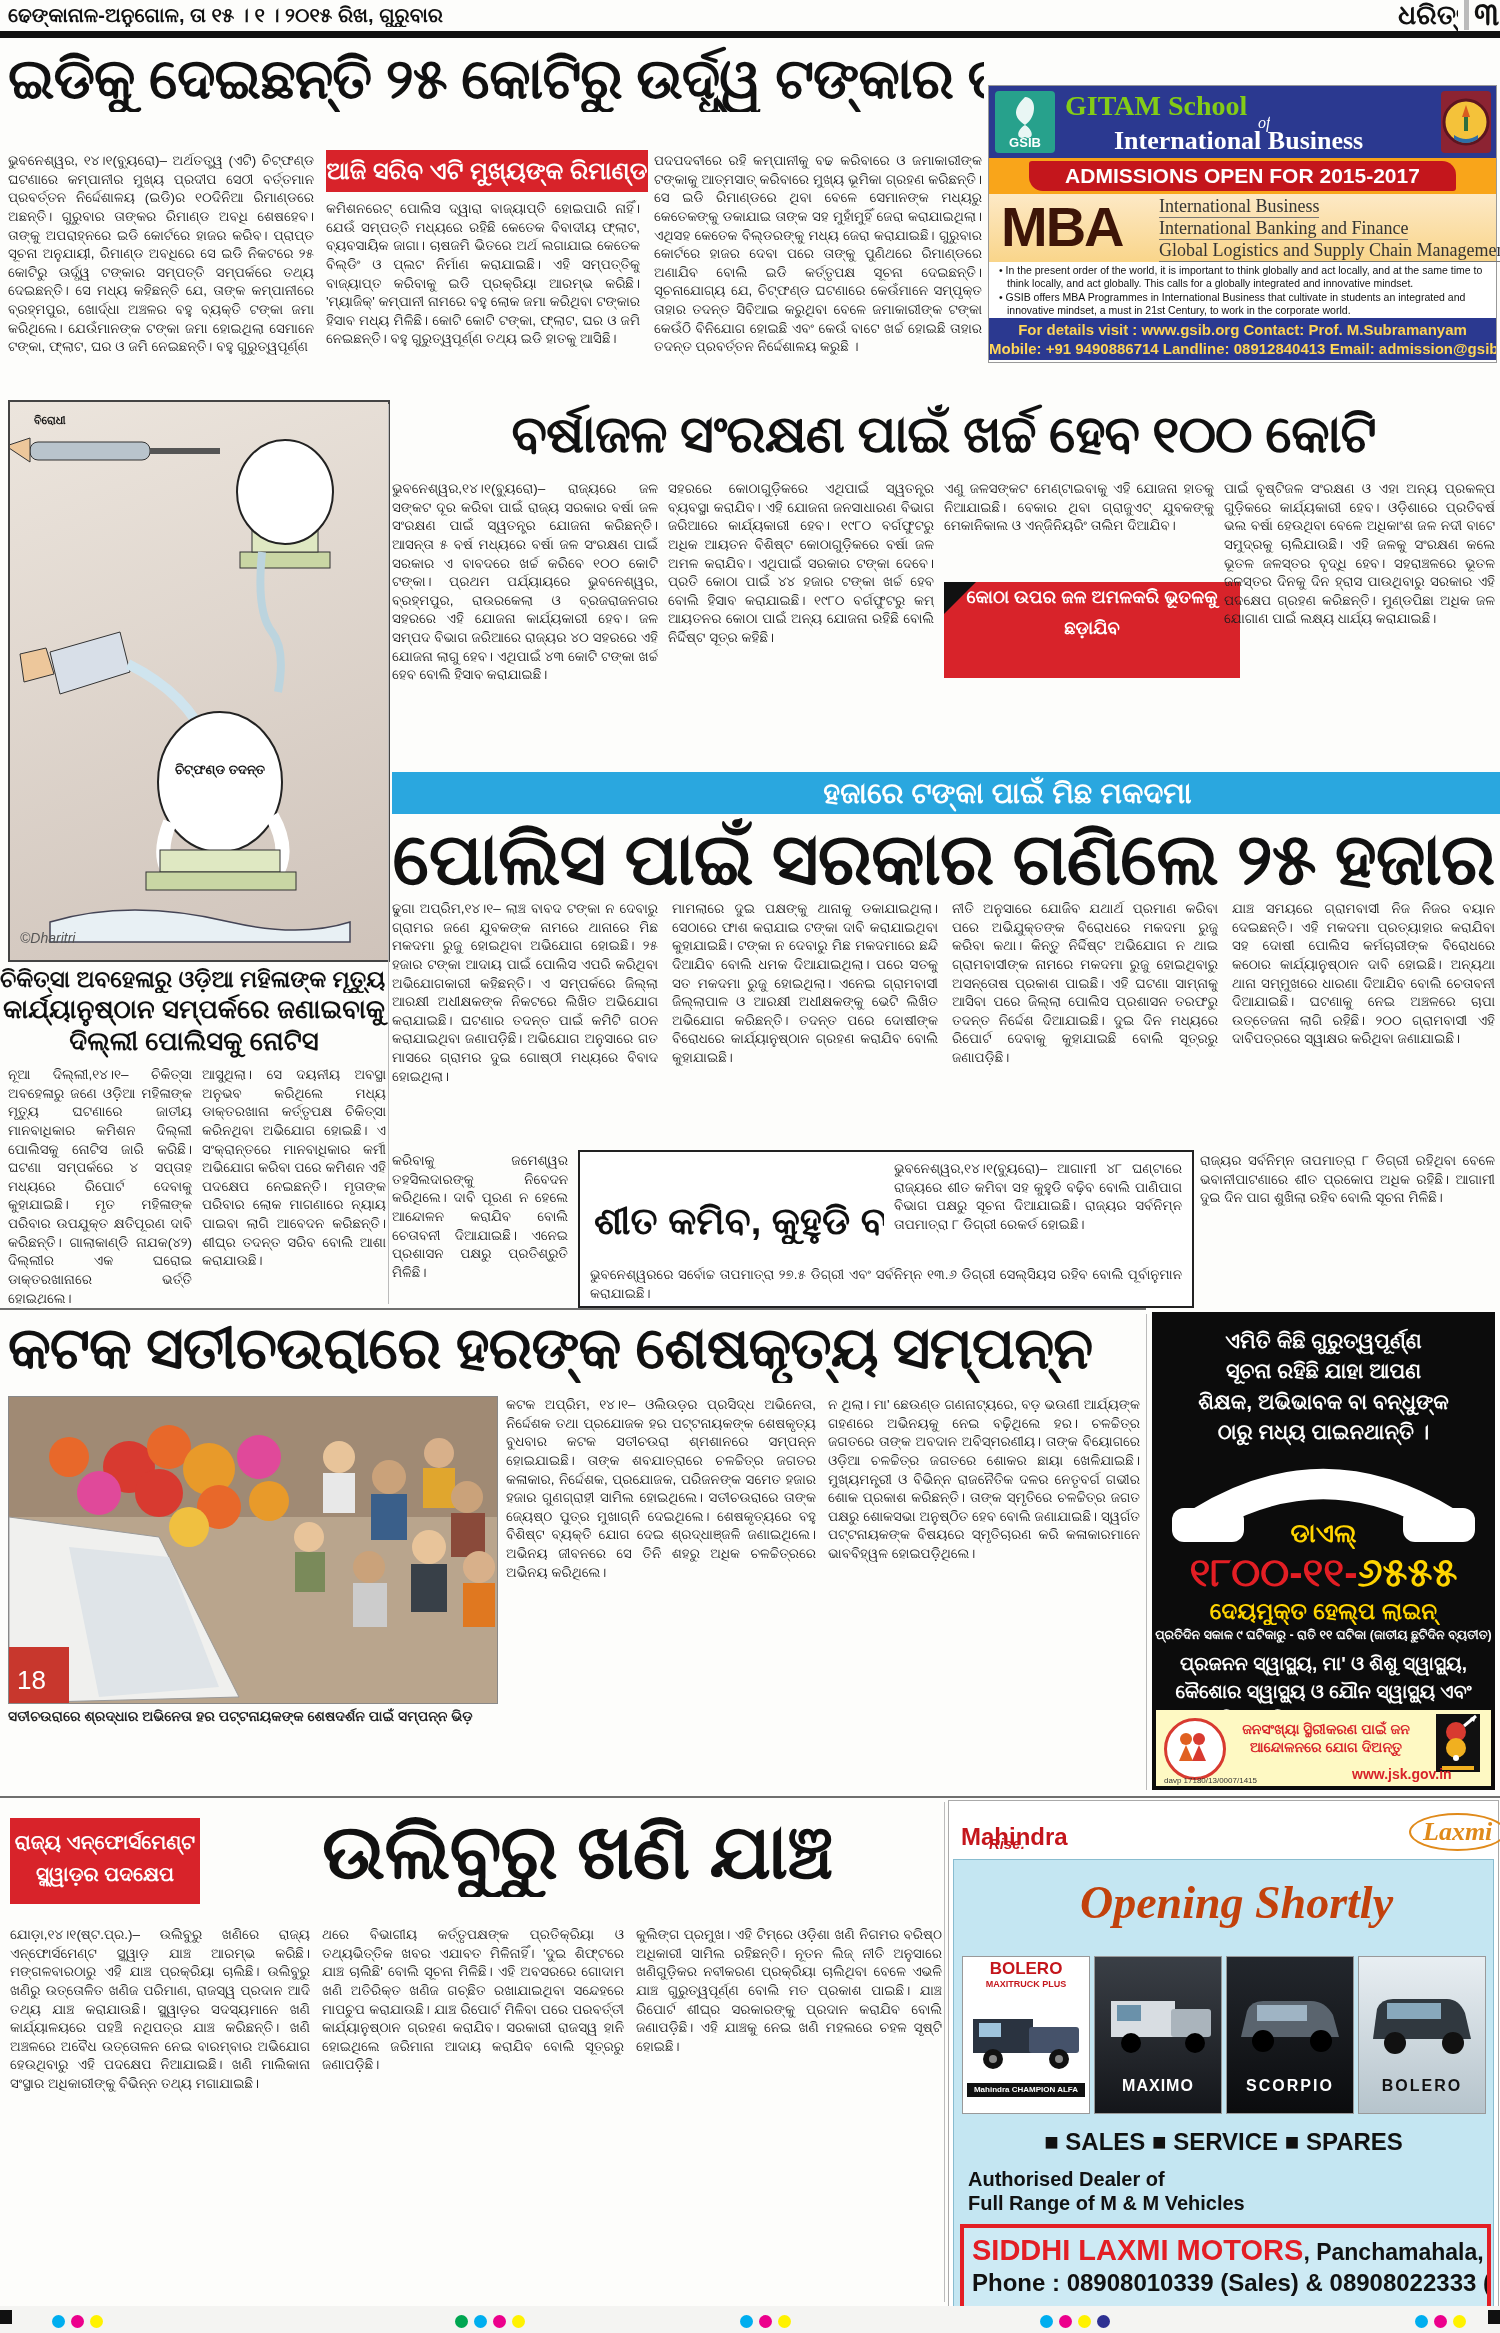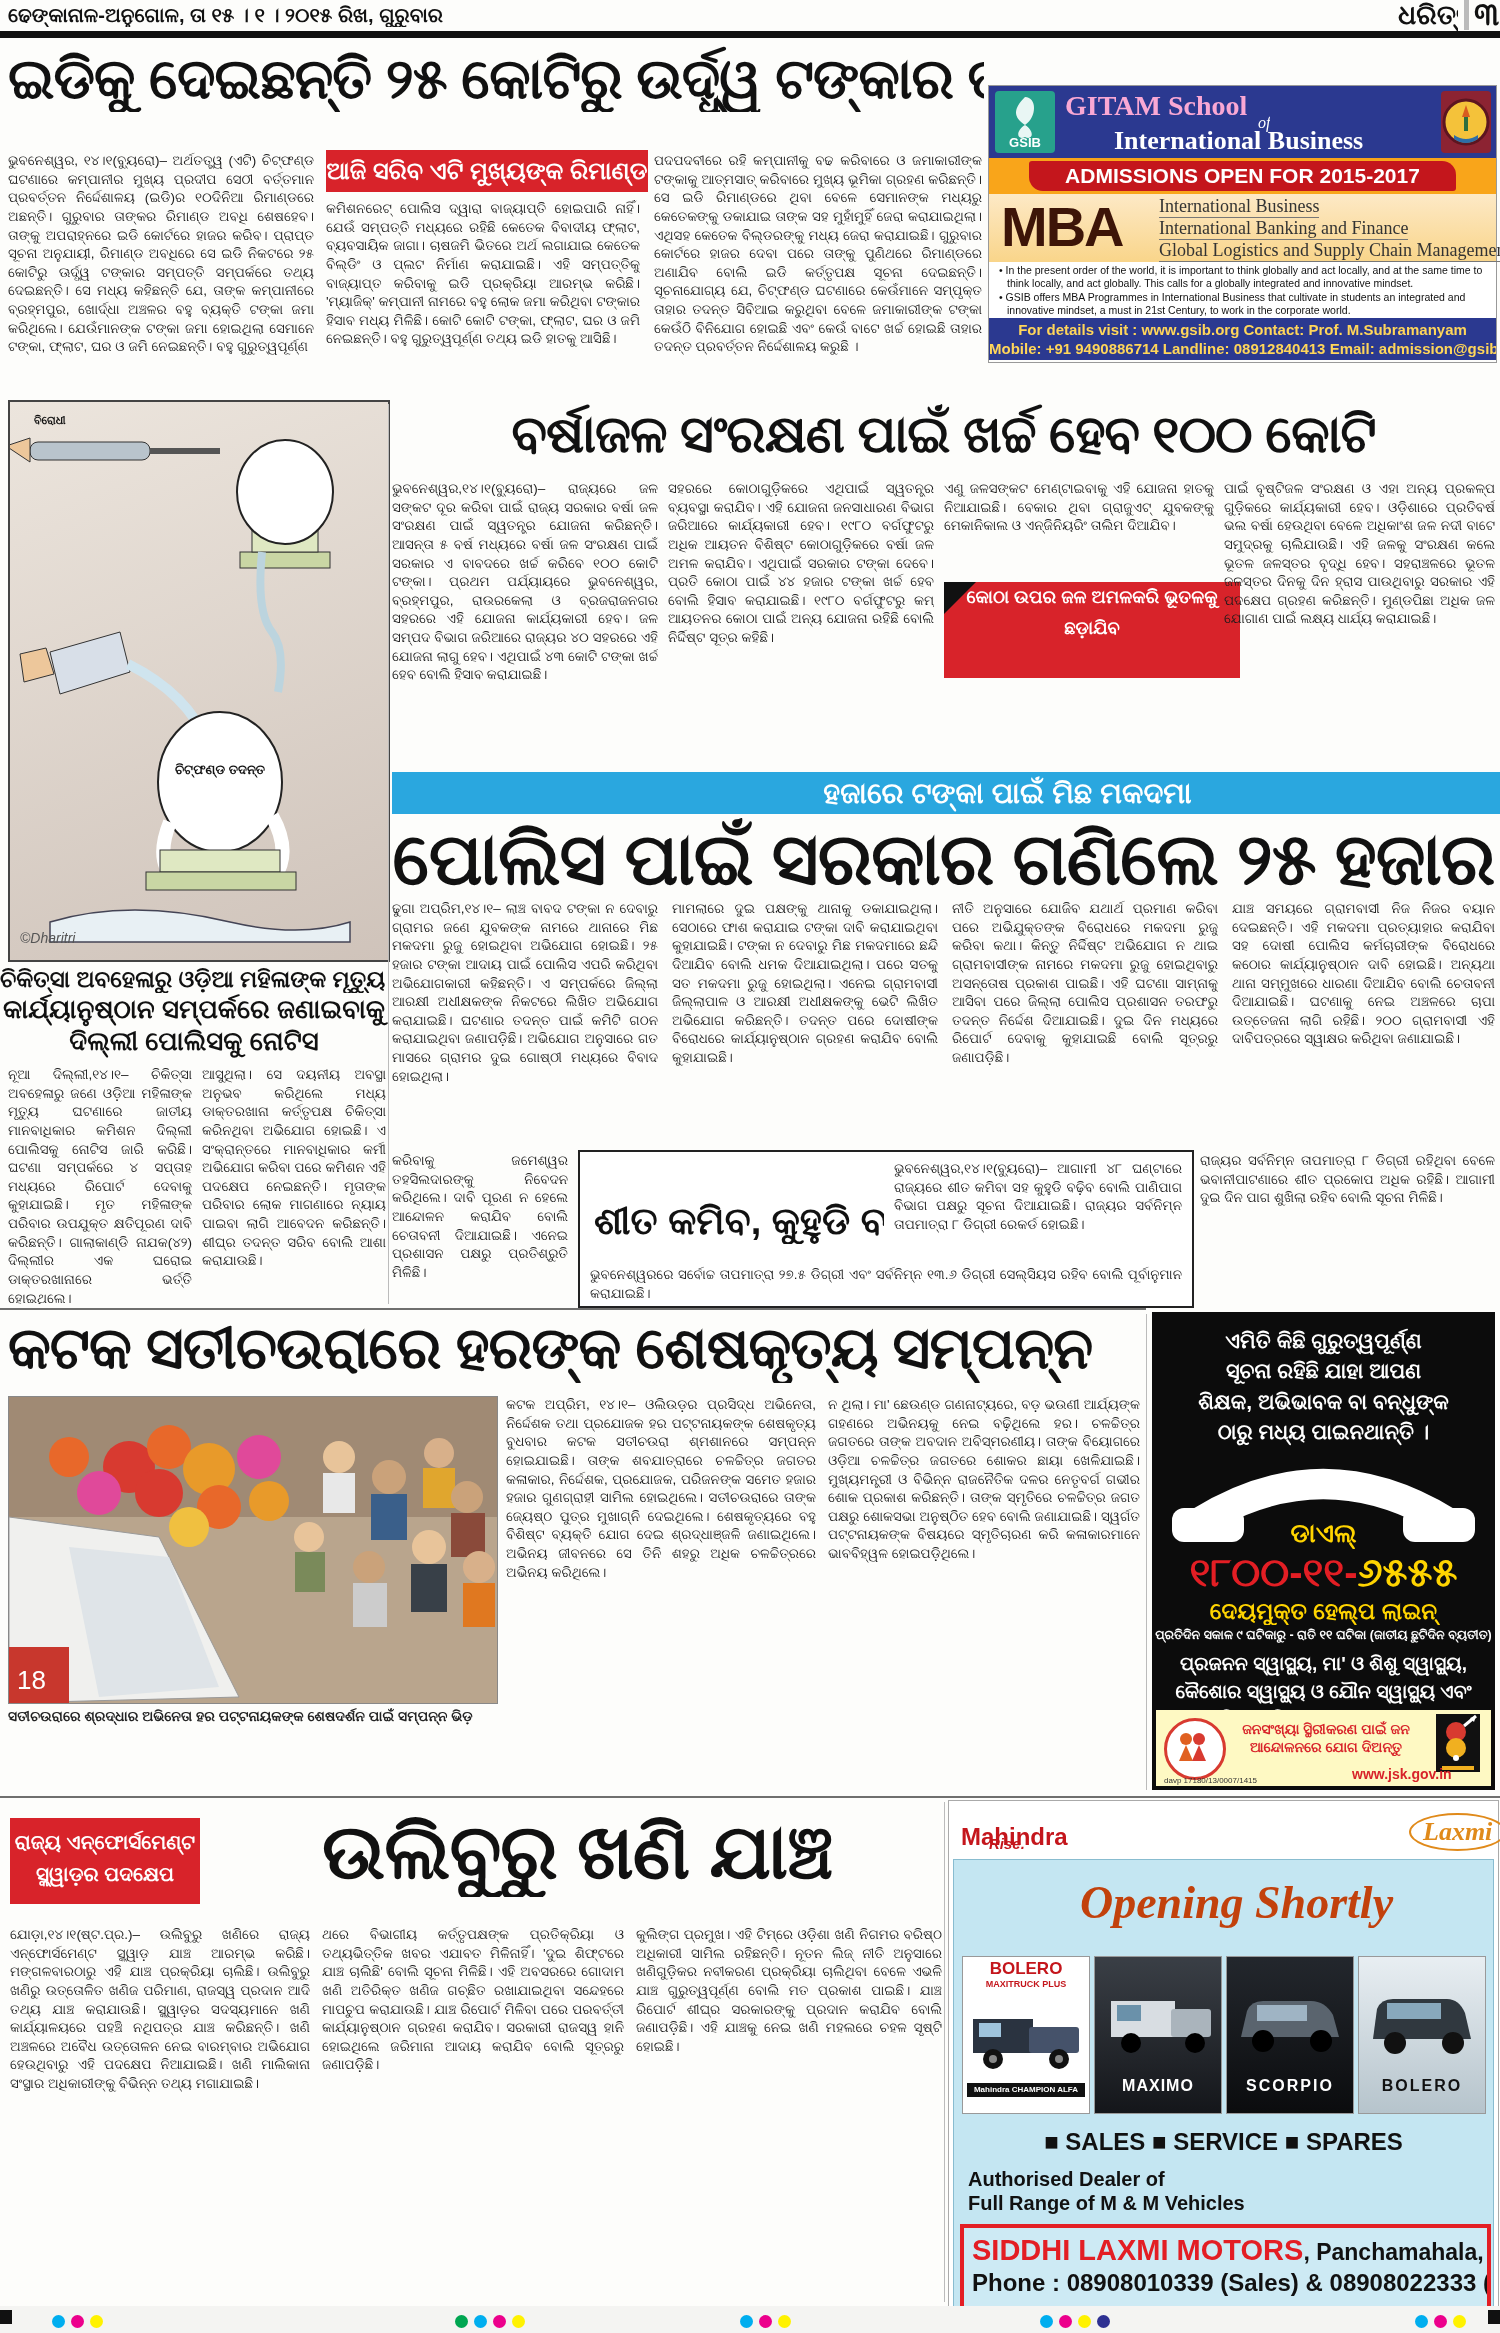--- a/index.html
+++ b/index.html
@@ -35,21 +35,21 @@
   <div class="abs ob" style="left:654px;top:152px;width:328px;height:240px;">ପଦପଦବୀରେ ରହି କମ୍ପାନୀକୁ ବଢ କରିବାରେ ଓ ଜମାକାରୀଙ୍କ ଟଙ୍କାକୁ ଆତ୍ମସାତ୍ କରିବାରେ ମୁଖ୍ୟ ଭୂମିକା ଗ୍ରହଣ କରିଛନ୍ତି। ସେ ଇଡି ରିମାଣ୍ଡରେ ଥିବା ବେଳେ ସେମାନଙ୍କ ମଧ୍ୟରୁ କେତେକଙ୍କୁ ଡକାଯାଇ ତାଙ୍କ ସହ ମୁହାଁମୁହିଁ ଜେରା କରାଯାଇଥିଲା। ଏଥିସହ କେତେକ ବିଲ୍ଡରଙ୍କୁ ମଧ୍ୟ ଜେରା କରାଯାଇଛି। ଗୁରୁବାର କୋର୍ଟରେ ହାଜର ଦେବା ପରେ ତାଙ୍କୁ ପୁଣିଥରେ ରିମାଣ୍ଡରେ ଅଣାଯିବ ବୋଲି ଇଡି କର୍ତ୍ତୃପକ୍ଷ ସୂଚନା ଦେଇଛନ୍ତି। ସୂଚନାଯୋଗ୍ୟ ଯେ, ଚିଟ୍‌ଫଣ୍ଡ ଘଟଣାରେ କେଉଁମାନେ ସମ୍ପୃକ୍ତ ତାହାର ତଦନ୍ତ ସିବିଆଇ କରୁଥିବା ବେଳେ ଜମାକାରୀଙ୍କ ଟଙ୍କା କେଉଁଠି ବିନିଯୋଗ ହୋଇଛି ଏବଂ କେଉଁ ବାଟେ ଖର୍ଚ୍ଚ ହୋଇଛି ତାହାର ତଦନ୍ତ ପ୍ରବର୍ତ୍ତନ ନିର୍ଦ୍ଦେଶାଳୟ କରୁଛି ।</div>
 
   <div class="abs" style="left:988px;top:85px;width:507px;height:276px;border:1px solid #999;">
     <div class="abs" style="left:0;top:0;width:507px;height:72px;background:#2b3990;">
       <div class="abs" style="left:6px;top:5px;width:60px;height:62px;background:#27a18c;border-radius:4px;">
         <svg width="60" height="62" viewBox="0 0 60 62">
           <path d="M30 6 C18 18 18 26 30 34 C42 26 42 6 30 6 M30 34 C20 40 22 50 30 46 C38 50 40 40 30 34" fill="#fff" opacity="0.9"></path>
         </svg>
         <div class="abs ctr" style="left:0;top:44px;width:60px;color:#fff;font-weight:bold;font-size:13px;">GSIB</div>
       </div>
-      <div class="abs serif hb nowrap" style="left:76px;top:4px;color:#f9a8d4;font-size:28px;">GITAM School</div>
+      <div class="abs serif hb nowrap" style="left:76px;top:4px;color:#84cc16;font-size:28px;">GITAM School</div>
       <div class="abs serif nowrap" style="left:245px;top:28px;color:#fff;font-size:16px;font-style:italic;margin-left:24px;">of</div>
       <div class="abs serif hb nowrap" style="left:125px;top:40px;color:#fff;font-size:26px;">International Business</div>
       <div class="abs" style="left:452px;top:5px;width:50px;height:62px;background:#8c2332;border-radius:4px;">
         <svg width="50" height="62" viewBox="0 0 50 62">
           <circle cx="25" cy="31" r="22" fill="#f4c23a" stroke="#5c1520" stroke-width="3"></circle>
           <polygon points="25,14 29,26 21,26" fill="#d85c20"></polygon>
           <rect x="23" y="26" width="4" height="14" fill="#2d6e3e"></rect>
           <path d="M13 44 Q25 52 37 44 L37 48 Q25 56 13 48 Z" fill="#2d6ea8"></path>
         </svg>
       </div>

